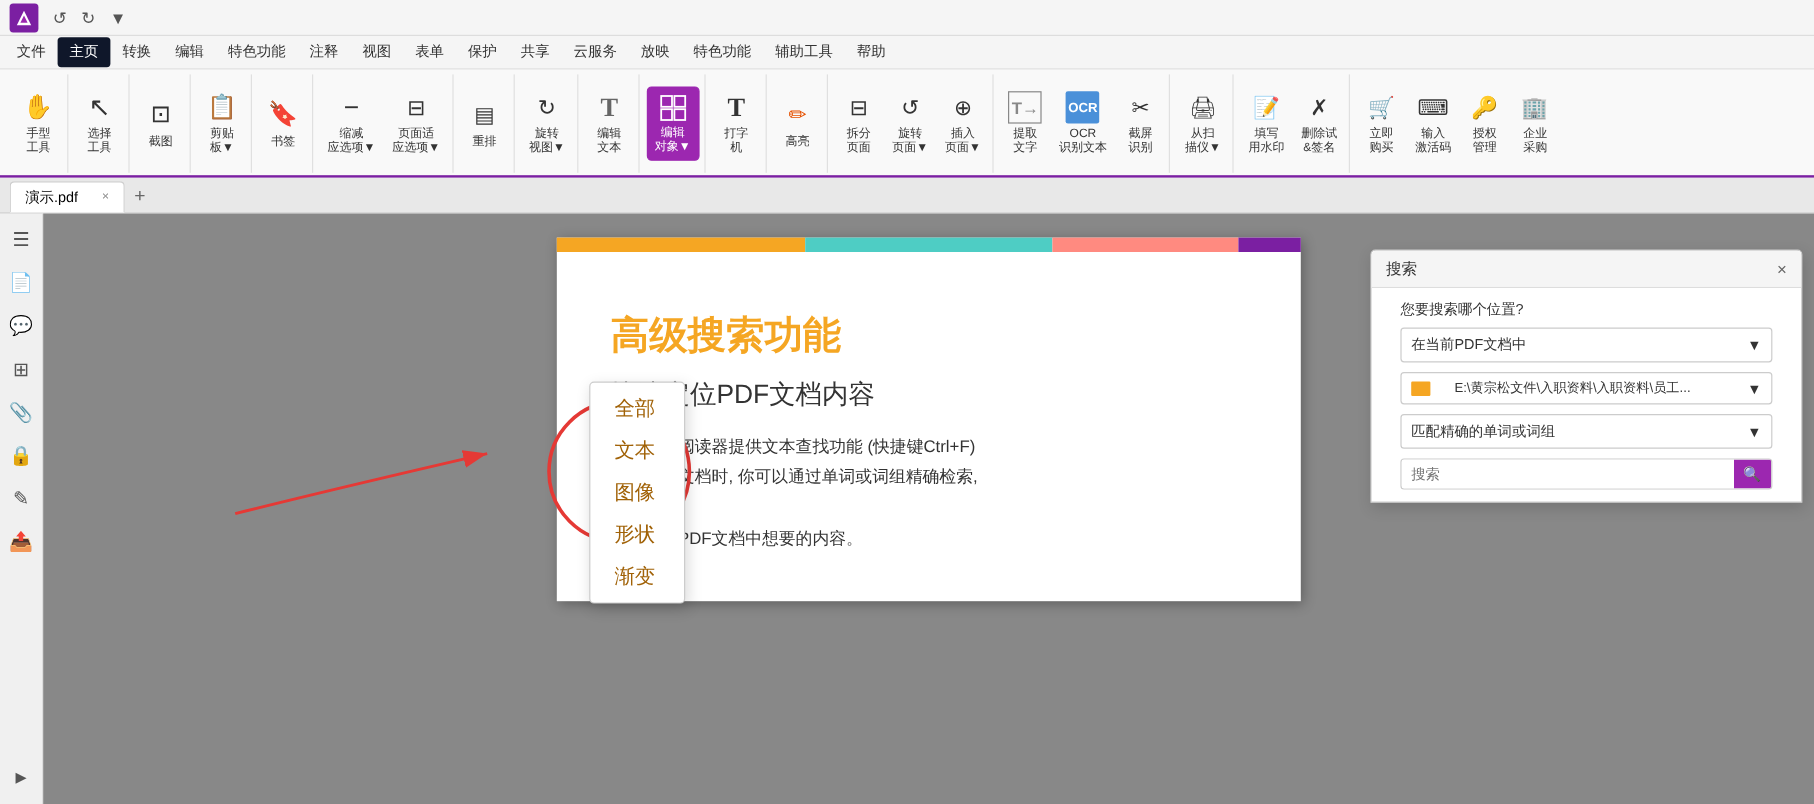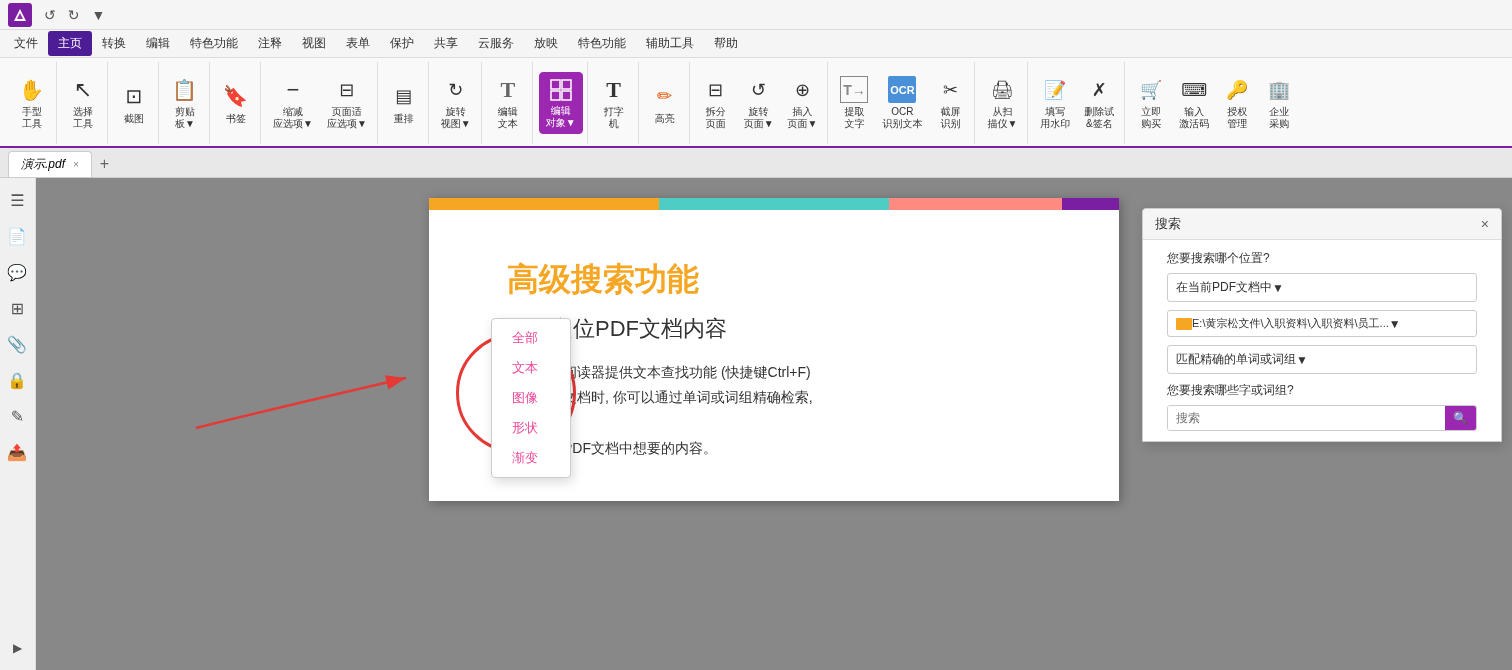--- a/index.html
+++ b/index.html
@@ -40,21 +40,21 @@
       padding: 0 4px;
       border-bottom: 1px solid #ddd;
     }
     .menu-item {
       padding: 4px 10px;
       font-size: 12px;
       color: #333;
       cursor: pointer;
       border-radius: 3px;
     }
-    .menu-item.active { background: #4c1d95; color: white; }
+    .menu-item.active { background: #0f172a; color: white; }
 
     
     #ribbon {
       height: 90px;
       background: #f9f9f9;
       border-bottom: 2px solid #7b1fa2;
       display: flex;
       align-items: stretch;
       padding: 4px 8px 2px;
       gap: 2px;
@@ -120,24 +120,23 @@
     }
     .tab {
       height: 26px;
       padding: 0 12px;
       background: white;
       border: 1px solid #ccc;
       border-bottom: none;
       border-radius: 4px 4px 0 0;
       display: flex;
       align-items: center;
-      gap: 8px;
+      gap: 20px;
       font-size: 12px;
       cursor: pointer;
-      font-style: italic;
     }
     .tab-close { color: #888; font-size: 10px; cursor: pointer; }
     .tab-add { padding: 4px 8px; cursor: pointer; font-size: 16px; color: #666; }
 
     
     #main {
       display: flex;
       height: calc(670px - 30px - 28px - 90px - 30px);
       position: relative;
     }
@@ -166,24 +165,24 @@
     #pdf-area {
       flex: 1;
       background: #888;
       position: relative;
       overflow: hidden;
       display: flex;
       align-items: flex-start;
       justify-content: center;
     }
     #pdf-page {
-      width: 690px;
+      width: 620px;
       background: white;
       margin: 20px auto;
-      padding: 40px 78px;
+      padding: 40px 45px;
       box-shadow: 2px 2px 10px rgba(0,0,0,0.3);
       position: relative;
     }
 
     
     .pdf-color-banner {
       position: absolute;
       top: 0; left: 0; right: 0;
       height: 12px;
       display: flex;
@@ -219,22 +218,22 @@
       background: white;
       border: 1px solid #ccc;
       border-radius: 4px;
       box-shadow: 2px 4px 12px rgba(0,0,0,0.15);
       z-index: 100;
       padding: 4px 0;
       min-width: 80px;
     }
     .dropdown-item {
       padding: 6px 20px;
-      font-size: 13px;
-      color: #ec4899;
+      font-size: 17px;
+      color: #a16207;
       cursor: pointer;
     }
 
     
     #circle-annotation {
       position: absolute;
       top: 155px;
       left: 420px;
       width: 120px;
       height: 120px;
@@ -295,26 +294,27 @@
       width: 100%;
       padding: 5px 8px;
       border: 1px solid #ccc;
       border-radius: 3px;
       font-size: 12px;
       color: #333;
       background: white;
       margin-bottom: 8px;
       display: flex;
       align-items: center;
+      justify-content: space-between;
       cursor: pointer;
     }
     .search-select-with-icon {
       display: flex;
       align-items: center;
-      gap: 0;
+      gap: 20px;
     }
     .folder-icon {
       width: 16px; height: 12px;
       background: #f5a623;
       border-radius: 1px;
       position: relative;
     }
     .search-input-row {
       display: flex;
       border: 1px solid #ccc;
@@ -647,21 +647,20 @@
           <div class="search-select-with-icon">
             <div class="folder-icon"></div>
             <span style="font-size:11px; overflow:hidden; text-overflow:ellipsis; white-space:nowrap; max-width:280px;">E:\黄宗松文件\入职资料\入职资料\员工...</span>
           </div>
           <span>▼</span>
         </div>
         <div class="search-select">
           <span>匹配精确的单词或词组</span>
           <span>▼</span>
         </div>
-        <div class="search-label">您要搜索哪些字或词组?</div>
         <div class="search-input-row">
           <input type="text" class="search-input" placeholder="搜索" style="">
           <button class="search-go-btn">🔍</button>
         </div>
       </div>
     </div>
   </div>
 </div>
 
 </body></html>

